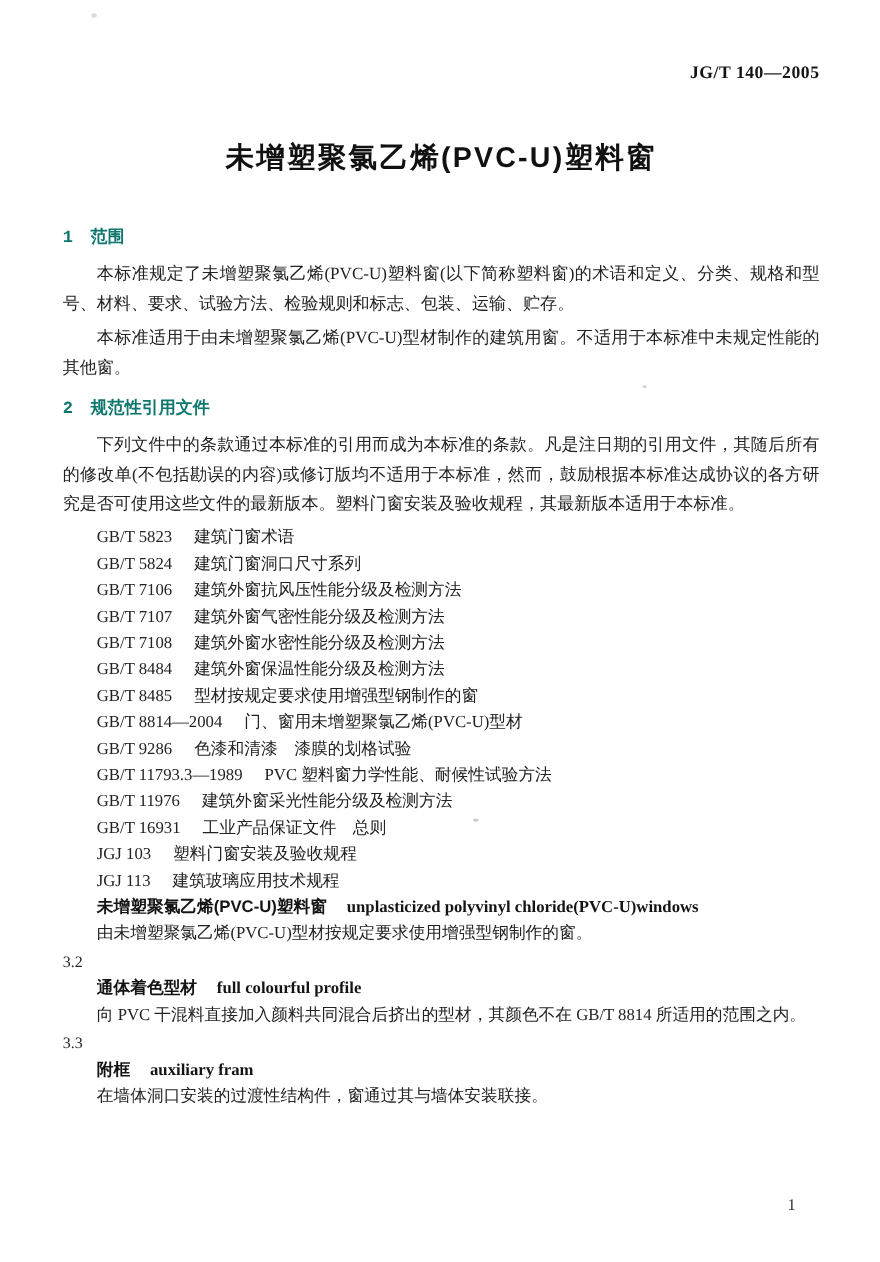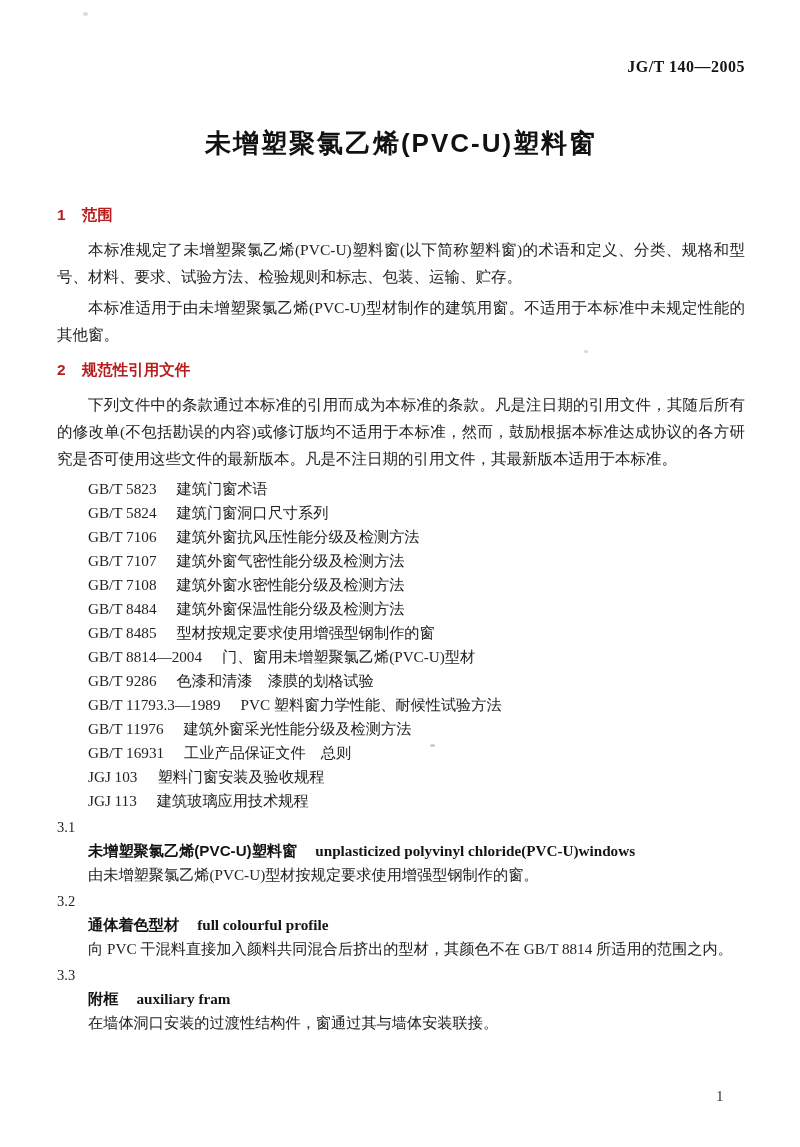--- a/index.html
+++ b/index.html
@@ -27,24 +27,24 @@
   .doc-title {
     text-align:center;
     font-family:"Liberation Sans","DejaVu Sans",sans-serif;
     font-weight:bold;
     font-size:26px;
     letter-spacing:2px;
     margin-top:50px;
     color:#111;
   }
   .section-heading {
-    font-family:Liberation Sans, sans-serif;
+    font-family:Liberation Mono, monospace;
     font-weight:bold;
     font-size:15.5px;
-    color:#b91c1c;
+    color:#0f766e;
   }
   .sh-1 { margin-top:44px; }
   .sh-2 { margin-top:12px; }
   .sh-3 { margin-top:14px; }
   .sec-num { margin-right:16px; }
   .para {
     font-size:15.5px;
     line-height:27px;
     text-indent:2em;
     text-align:justify;
@@ -107,41 +107,40 @@
 
   <div class="section-heading sh-1">
     <span class="sec-num">1</span><span class="sec-title">范围</span>
   </div>
   <p class="para para-first">本标准规定了未增塑聚氯乙烯(PVC-U)塑料窗(以下简称塑料窗)的术语和定义、分类、规格和型号、材料、要求、试验方法、检验规则和标志、包装、运输、贮存。</p>
   <p class="para para-next">本标准适用于由未增塑聚氯乙烯(PVC-U)型材制作的建筑用窗。不适用于本标准中未规定性能的其他窗。</p>
 
   <div class="section-heading sh-2">
     <span class="sec-num">2</span><span class="sec-title">规范性引用文件</span>
   </div>
-  <p class="para para-first">下列文件中的条款通过本标准的引用而成为本标准的条款。凡是注日期的引用文件，其随后所有的修改单(不包括勘误的内容)或修订版均不适用于本标准，然而，鼓励根据本标准达成协议的各方研究是否可使用这些文件的最新版本。凡是不注日期的引用文件，其最新版本适用于本标准。</p>
+  <p class="para para-first">下列文件中的条款通过本标准的引用而成为本标准的条款。凡是注日期的引用文件，其随后所有的修改单(不包括勘误的内容)或修订版均不适用于本标准，然而，鼓励根据本标准达成协议的各方研究是否可使用这些文件的最新版本。塑料门窗安装及验收规程，其最新版本适用于本标准。</p>
 
   <div class="ref-list">
     <div class="ref-item"><span class="ref-code">GB/T 5823</span><span class="ref-title">建筑门窗术语</span></div>
     <div class="ref-item"><span class="ref-code">GB/T 5824</span><span class="ref-title">建筑门窗洞口尺寸系列</span></div>
     <div class="ref-item"><span class="ref-code">GB/T 7106</span><span class="ref-title">建筑外窗抗风压性能分级及检测方法</span></div>
     <div class="ref-item"><span class="ref-code">GB/T 7107</span><span class="ref-title">建筑外窗气密性能分级及检测方法</span></div>
     <div class="ref-item"><span class="ref-code">GB/T 7108</span><span class="ref-title">建筑外窗水密性能分级及检测方法</span></div>
     <div class="ref-item"><span class="ref-code">GB/T 8484</span><span class="ref-title">建筑外窗保温性能分级及检测方法</span></div>
     <div class="ref-item"><span class="ref-code">GB/T 8485</span><span class="ref-title">型材按规定要求使用增强型钢制作的窗</span></div>
     <div class="ref-item"><span class="ref-code">GB/T 8814—2004</span><span class="ref-title">门、窗用未增塑聚氯乙烯(PVC-U)型材</span></div>
     <div class="ref-item"><span class="ref-code">GB/T 9286</span><span class="ref-title">色漆和清漆　漆膜的划格试验</span></div>
     <div class="ref-item"><span class="ref-code">GB/T 11793.3—1989</span><span class="ref-title">PVC 塑料窗力学性能、耐候性试验方法</span></div>
     <div class="ref-item"><span class="ref-code">GB/T 11976</span><span class="ref-title">建筑外窗采光性能分级及检测方法</span></div>
     <div class="ref-item"><span class="ref-code">GB/T 16931</span><span class="ref-title">工业产品保证文件　总则</span></div>
     <div class="ref-item"><span class="ref-code">JGJ 103</span><span class="ref-title">塑料门窗安装及验收规程</span></div>
     <div class="ref-item"><span class="ref-code">JGJ 113</span><span class="ref-title">建筑玻璃应用技术规程</span></div>
   </div>
 
 
-  <div class="term-num">3.1</div>
   <div class="term-line">
     <span class="term-cn">未增塑聚氯乙烯(PVC-U)塑料窗</span><span class="term-en">unplasticized polyvinyl chloride(PVC-U)windows</span>
   </div>
   <p class="term-def">由未增塑聚氯乙烯(PVC-U)型材按规定要求使用增强型钢制作的窗。</p>
 
   <div class="term-num">3.2</div>
   <div class="term-line">
     <span class="term-cn">通体着色型材</span><span class="term-en">full colourful profile</span>
   </div>
   <p class="term-def">向 PVC 干混料直接加入颜料共同混合后挤出的型材，其颜色不在 GB/T 8814 所适用的范围之内。</p>

